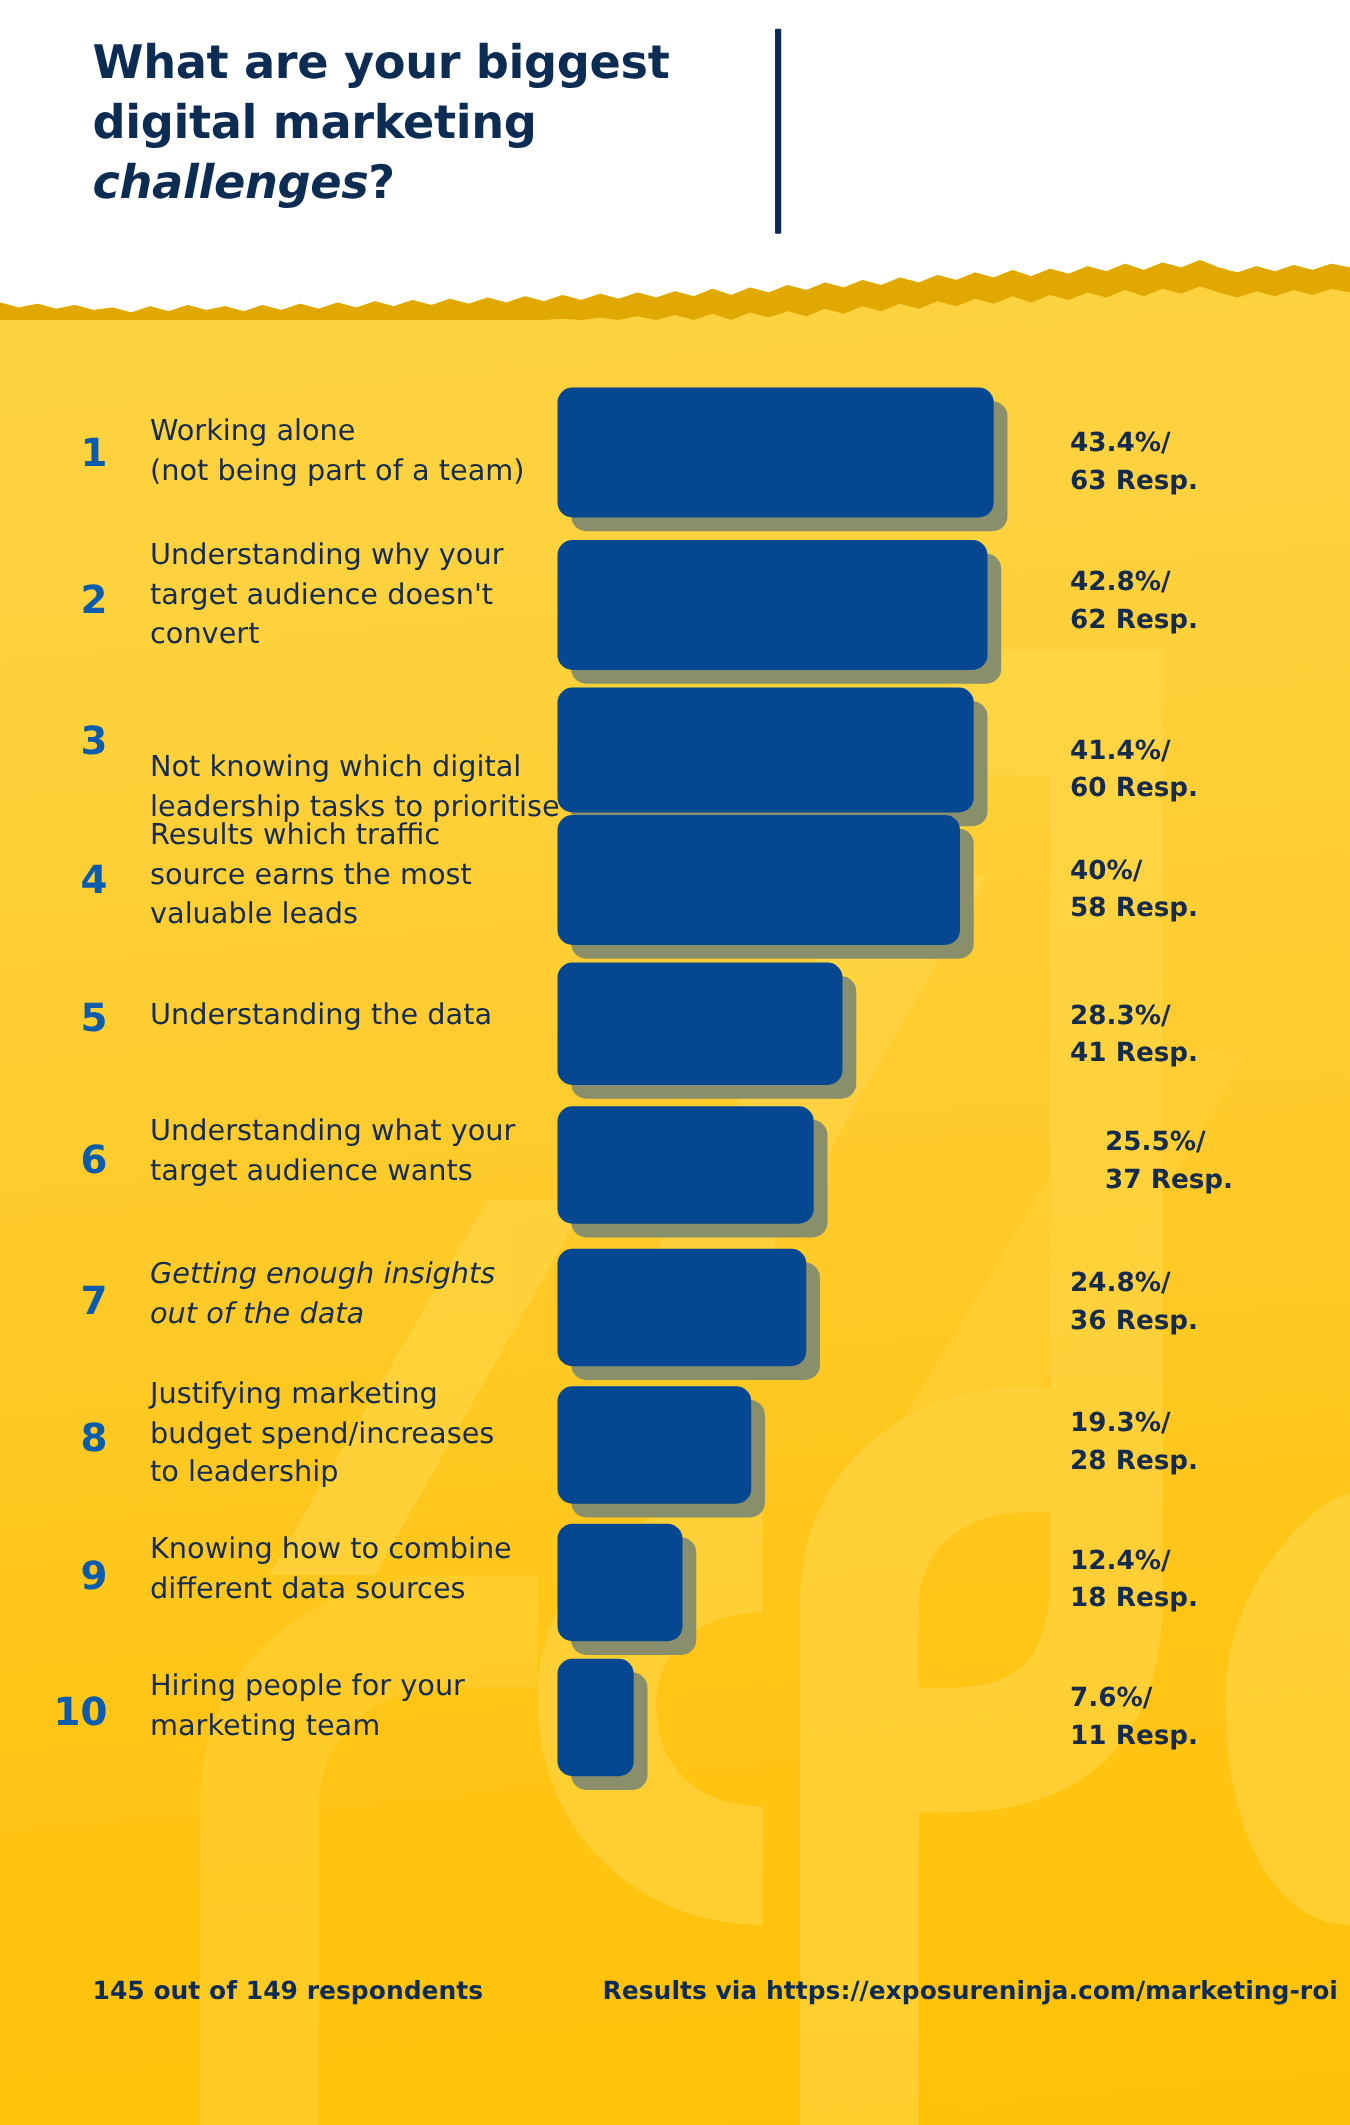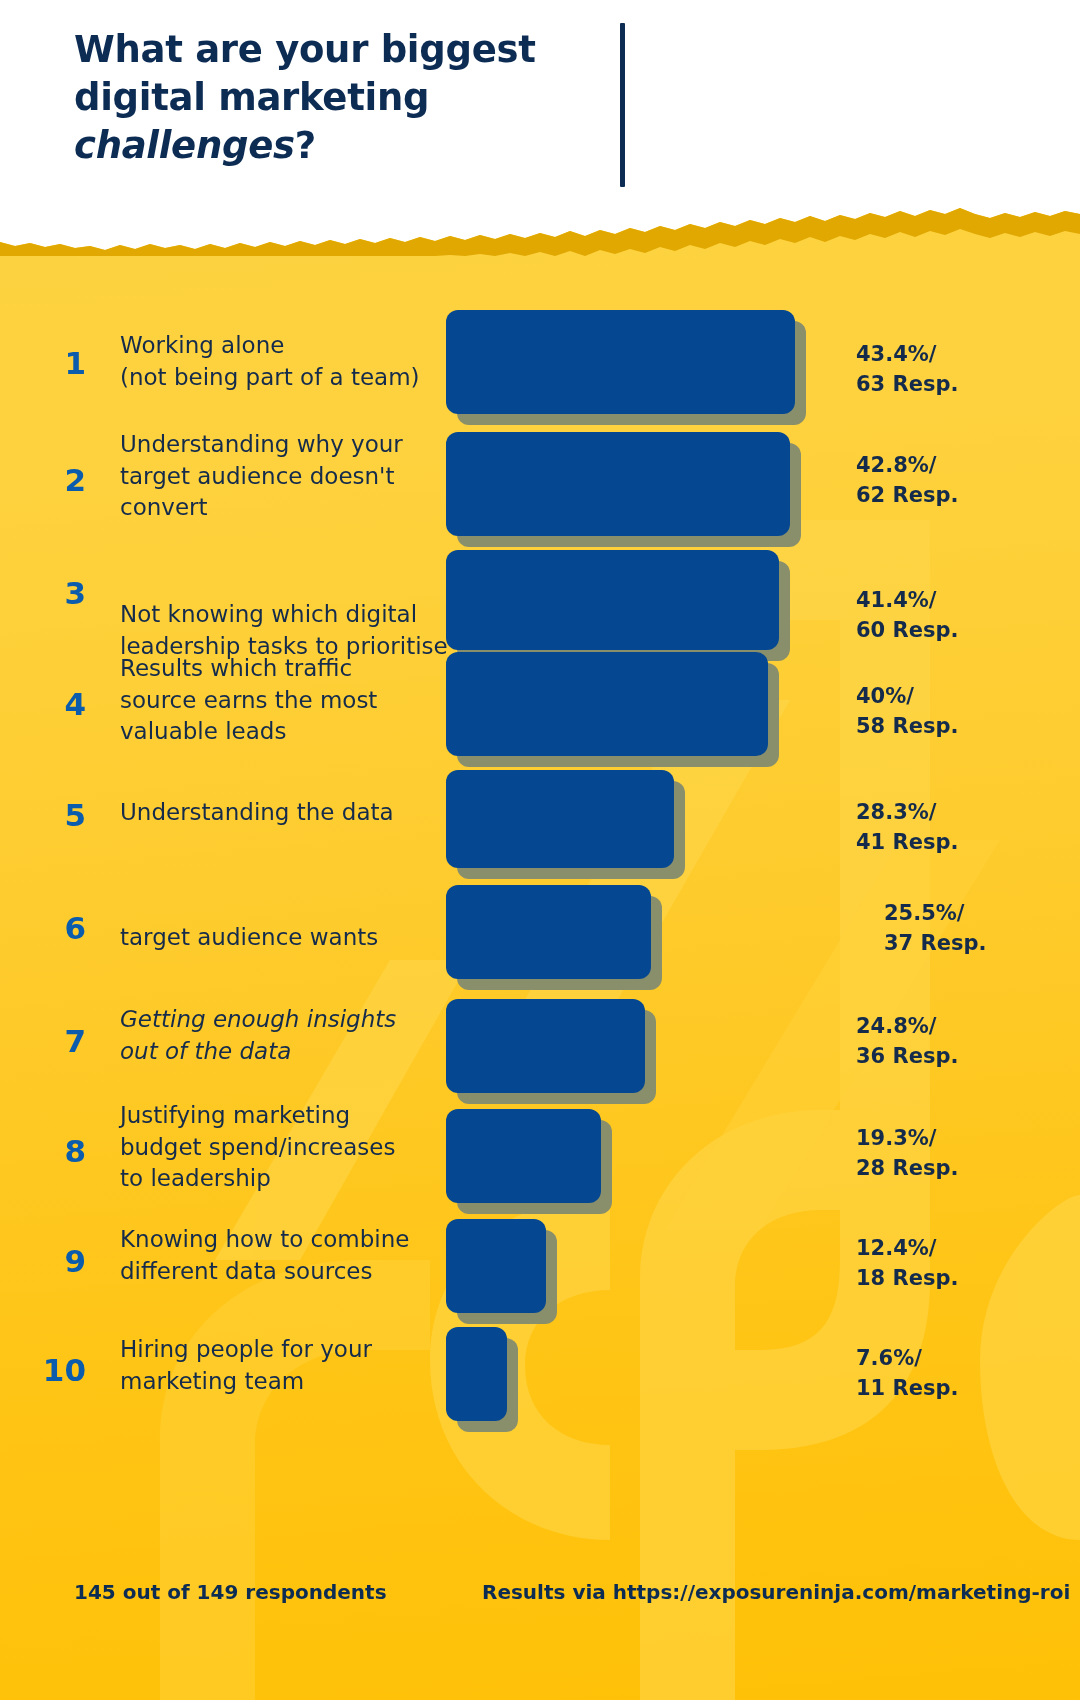--- a/index.html
+++ b/index.html
@@ -200,21 +200,21 @@
         <div class="rank" style="top: 600px;">5</div>
         <div class="label" style="top: 597px;"><span>Understanding the data</span></div>
         <div class="barwrap" style="top: 570px; width: 242px; height: 112px;">
           <div class="barshadow" style="width: 228px; height: 98px;"></div>
           <div class="bar" style="width: 228px; height: 98px; background: rgb(5, 72, 145);"></div>
         </div>
         <div class="value" style="top: 598px;"><span>28.3%/</span><br><span>41 Resp.</span></div>
       </div>
       <div class="row" style="top: 0px;">
         <div class="rank" style="top: 713px;">6</div>
-        <div class="label" style="top: 690px;"><br><span>target audience wants</span></div>
+        <div class="label" style="top: 690px;"><span>Understanding what your</span><br><span>target audience wants</span></div>
         <div class="barwrap" style="top: 685px; width: 219px; height: 108px;">
           <div class="barshadow" style="width: 205px; height: 94px;"></div>
           <div class="bar" style="width: 205px; height: 94px; background: rgb(5, 72, 145);"></div>
         </div>
         <div class="value" style="top: 699px; margin-left: 28px;"><span>25.5%/</span><br><span>37 Resp.</span></div>
       </div>
       <div class="row" style="top: 0px;">
         <div class="rank" style="top: 826px;">7</div>
         <div class="label" style="top: 804px; font-style: italic;"><span>Getting enough insights</span><br><span>out of the data</span></div>
         <div class="barwrap" style="top: 799px; width: 213px; height: 108px;">

